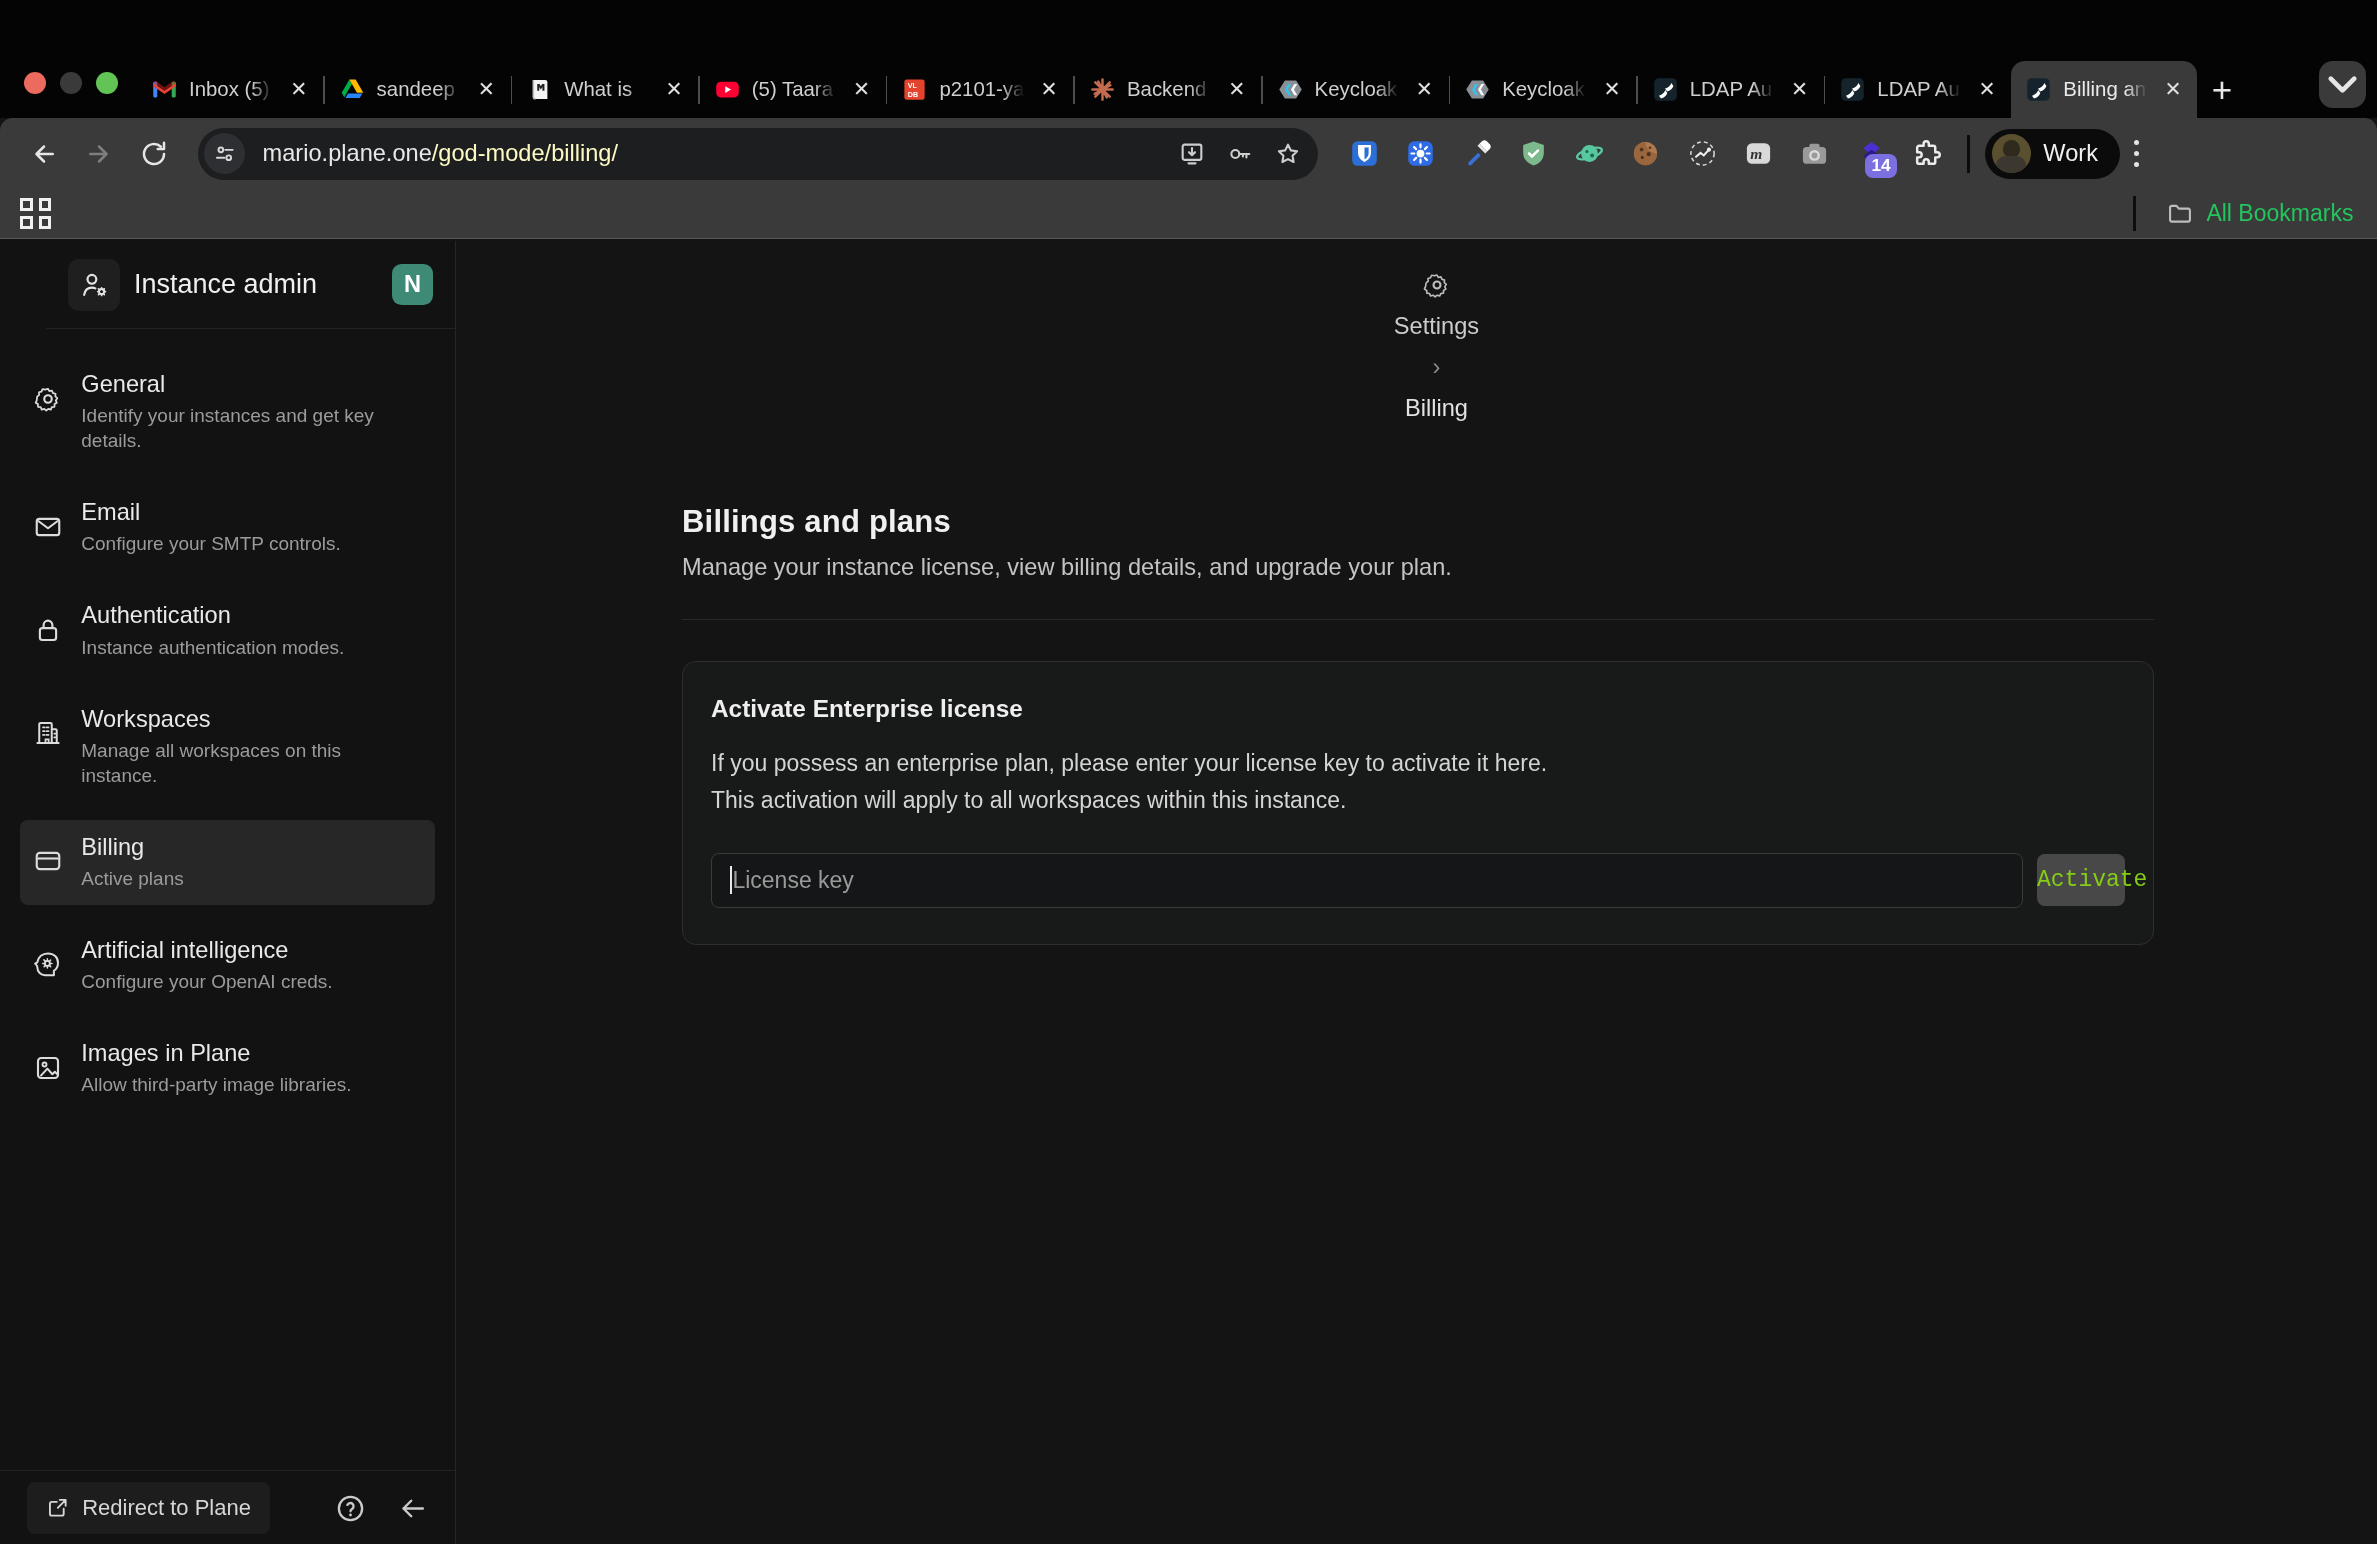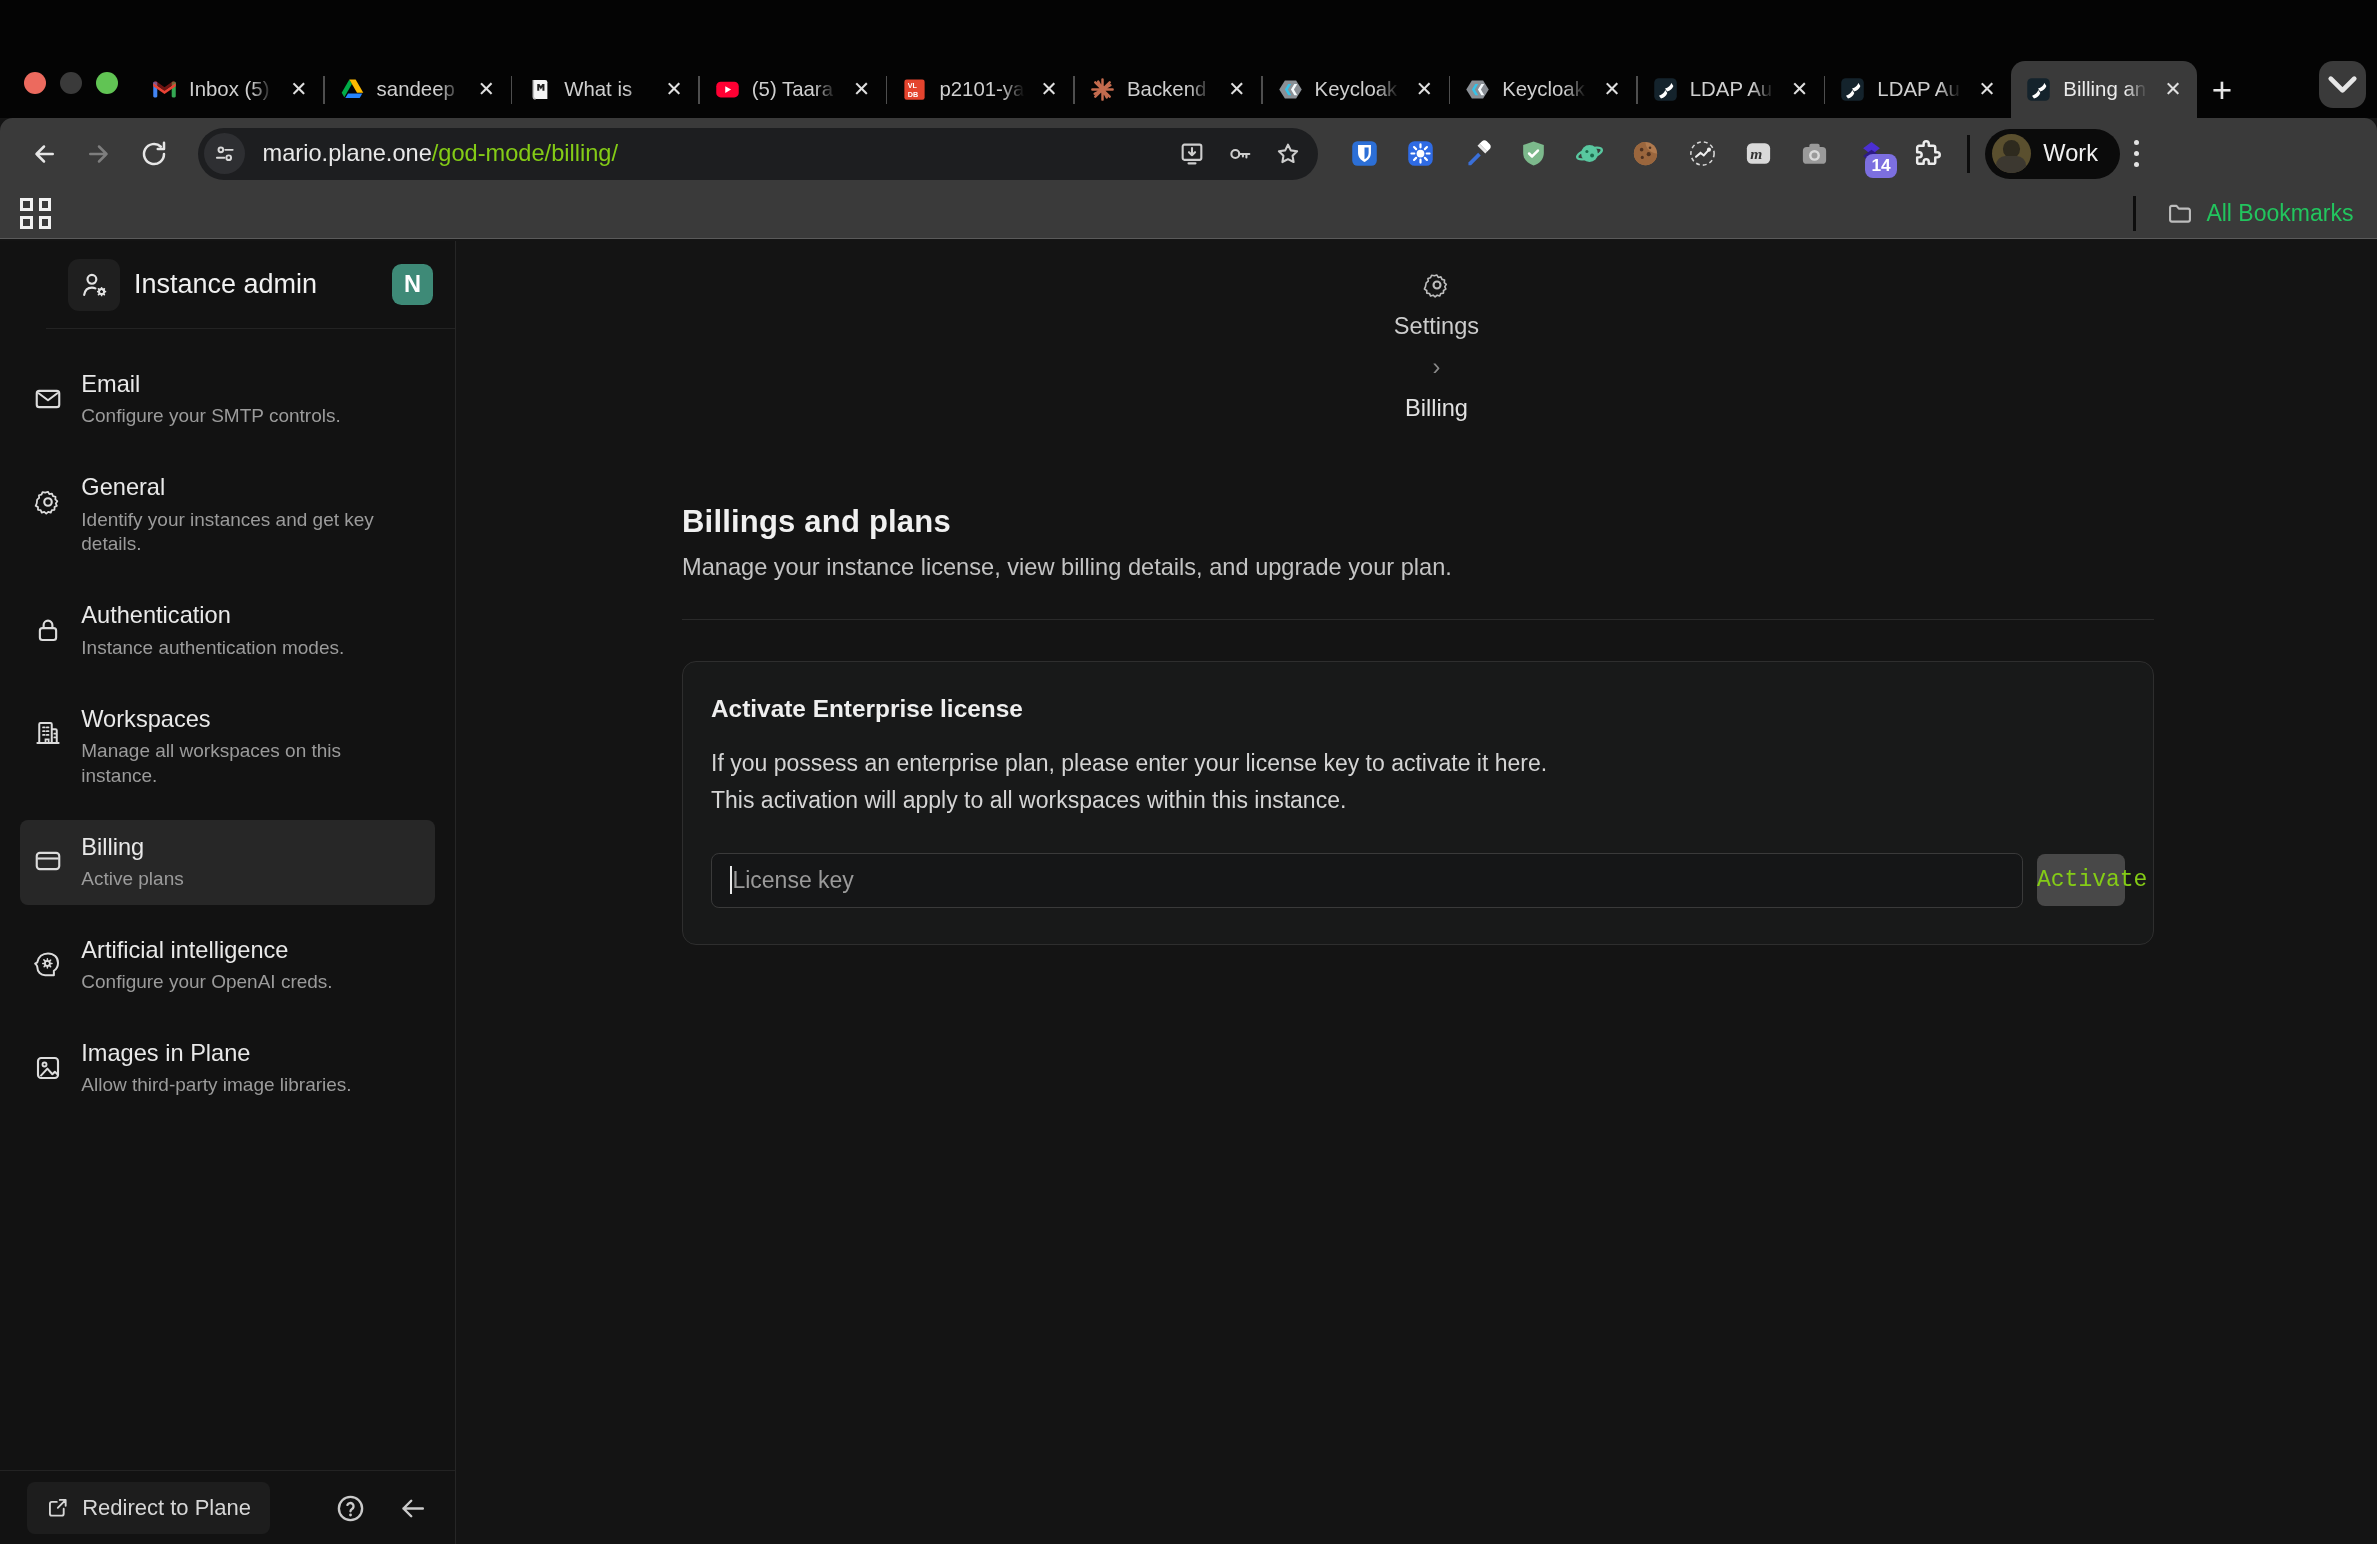--- a/index.html
+++ b/index.html
@@ -33,21 +33,21 @@
     border-radius:12.6px 12.6px 0 0; display:flex; align-items:center; }
   .nav-btn { width:44px; height:44px; display:flex; align-items:center; justify-content:center; }
   .nav-btn svg { width:30px; height:30px; }
   .back-btn { margin-left:22px; } .fwd-btn { margin-left:11px; } .reload-btn { margin-left:11px; }
 
   .omnibox { margin-left:22px; width:1120px; height:52px; background:#1d1e20; border-radius:27px;
     display:flex; align-items:center; padding:0 15.7px 0 6.3px; }
   .site-info-btn { width:41px; height:41px; border-radius:50%; background:#2e2f32;
     display:flex; align-items:center; justify-content:center; flex:0 0 41px; }
   .url { margin-left:17.3px; font-size:23.6px; color:#e8e8e8; white-space:nowrap; flex:1; }
-  .url .path { color:#84cc16;margin-top:42px; }
+  .url .path { color:#fef9c3;margin-top:42px; }
   .omni-icons { display:flex; gap:20.4px; align-items:center; }
   .omni-icons svg { width:28px; height:28px; }
 
   .ext-row { display:flex; align-items:center; gap:17.3px; margin-left:27px; }
   .ext { width:39px; height:39px; display:flex; align-items:center; justify-content:center; position:relative; cursor:pointer; }
   .ext svg { width:31px; height:31px; }
   .ext .badge { position:absolute; right:-6.3px; bottom:-4.7px; background:#7c6fe0; color:#fff; font-size:17.3px;
     font-weight:bold; border-radius:7.9px; padding:1.6px 6.3px; }
   .toolbar-divider { width:2.4px; height:38px; background:#0c0c0c; margin:0 15.7px 0 20.4px; }
   .profile-pill { height:50px; background:#0b0b0b; border-radius:25px; display:flex; align-items:center;
@@ -440,36 +440,36 @@
           <circle cx="17.5" cy="17.5" r="2" fill="none" stroke="#e3e3e3" stroke-width="1.5"></circle>
           <path d="M17.5 14.5v1.2m0 3.6v1.2m3-3h-1.2m-3.6 0h-1.2m5.1-2.1l-.9.9m-2.7 2.7l-.9.9m4.5 0l-.9-.9m-2.7-2.7l-.9-.9" stroke="#e3e3e3" stroke-width="1.3" stroke-linecap="round"></path>
         </svg>
       </div>
       <div class="sb-title">Instance admin</div>
       <div class="sb-avatar">N</div>
     </div>
     <div class="sb-menu" id="sb-menu">
         <div class="sb-item">
           <span class="i-icon"><svg viewBox="0 0 24 24">
+              <circle cx="12" cy="12" r="3" fill="none" stroke="#dcdcdc" stroke-width="1.7"></circle>
+              <path d="M12 3.2l1.1 2 2.3-.4.9 2.1 2.2.6-.2 2.3 1.7 1.5-1.3 1.9.9 2.1-2 1.1v2.3l-2.3.3-.9 2.1-2.2-.6-1.7 1.5-1.7-1.5-2.2.6-.9-2.1-2.3-.3v-2.3l-2-1.1.9-2.1L2.7 10l1.7-1.5-.2-2.3 2.2-.6.9-2.1 2.3.4z" fill="none" stroke="#dcdcdc" stroke-width="1.5" stroke-linejoin="round" transform="scale(0.93) translate(.9,.9)"></path>
+            </svg></span>
+          <div class="i-text">
+            <div class="i-title">General</div>
+            <div class="i-desc">Identify your instances and get key details.</div>
+          </div>
+        </div>
+        <div class="sb-item">
+          <span class="i-icon"><svg viewBox="0 0 24 24">
               <rect x="3" y="5.5" width="18" height="13" rx="2" fill="none" stroke="#dcdcdc" stroke-width="1.7"></rect>
               <path d="M4 7l8 6 8-6" fill="none" stroke="#dcdcdc" stroke-width="1.7" stroke-linejoin="round"></path>
             </svg></span>
           <div class="i-text">
             <div class="i-title">Email</div>
             <div class="i-desc">Configure your SMTP controls.</div>
-          </div>
-        </div>
-        <div class="sb-item">
-          <span class="i-icon"><svg viewBox="0 0 24 24">
-              <circle cx="12" cy="12" r="3" fill="none" stroke="#dcdcdc" stroke-width="1.7"></circle>
-              <path d="M12 3.2l1.1 2 2.3-.4.9 2.1 2.2.6-.2 2.3 1.7 1.5-1.3 1.9.9 2.1-2 1.1v2.3l-2.3.3-.9 2.1-2.2-.6-1.7 1.5-1.7-1.5-2.2.6-.9-2.1-2.3-.3v-2.3l-2-1.1.9-2.1L2.7 10l1.7-1.5-.2-2.3 2.2-.6.9-2.1 2.3.4z" fill="none" stroke="#dcdcdc" stroke-width="1.5" stroke-linejoin="round" transform="scale(0.93) translate(.9,.9)"></path>
-            </svg></span>
-          <div class="i-text">
-            <div class="i-title">General</div>
-            <div class="i-desc">Identify your instances and get key details.</div>
           </div>
         </div>
         <div class="sb-item">
           <span class="i-icon"><svg viewBox="0 0 24 24">
               <rect x="5.5" y="10.5" width="13" height="9.5" rx="2" fill="none" stroke="#dcdcdc" stroke-width="1.7"></rect>
               <path d="M8.5 10.5V8a3.5 3.5 0 0 1 7 0v2.5" fill="none" stroke="#dcdcdc" stroke-width="1.7"></path>
             </svg></span>
           <div class="i-text">
             <div class="i-title">Authentication</div>
             <div class="i-desc">Instance authentication modes.</div>

